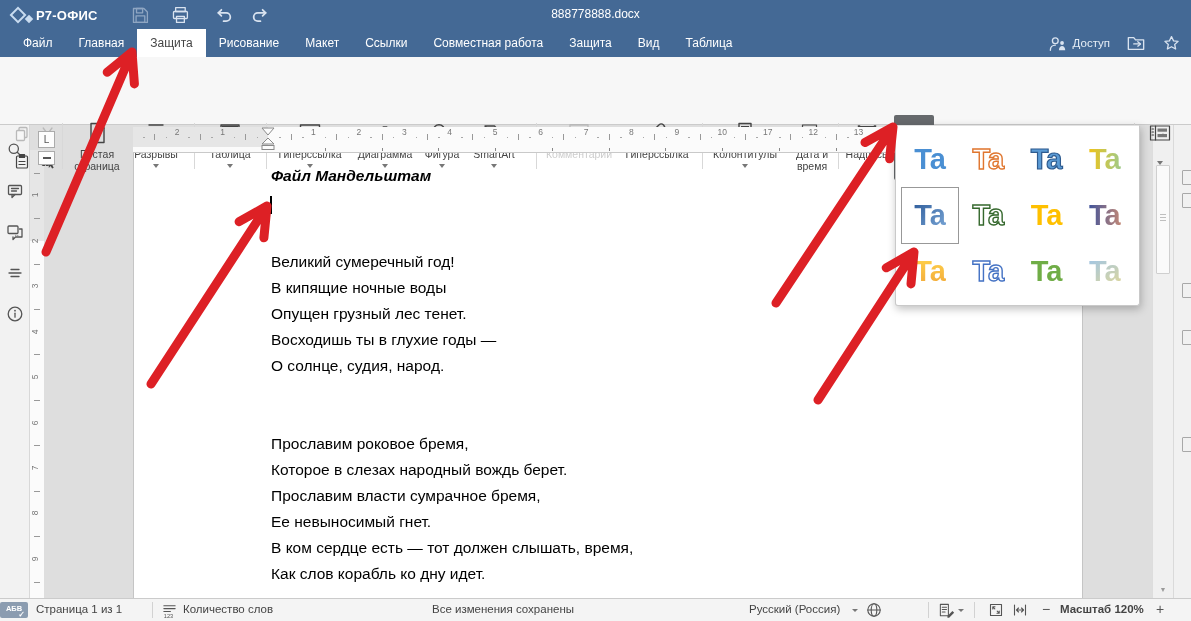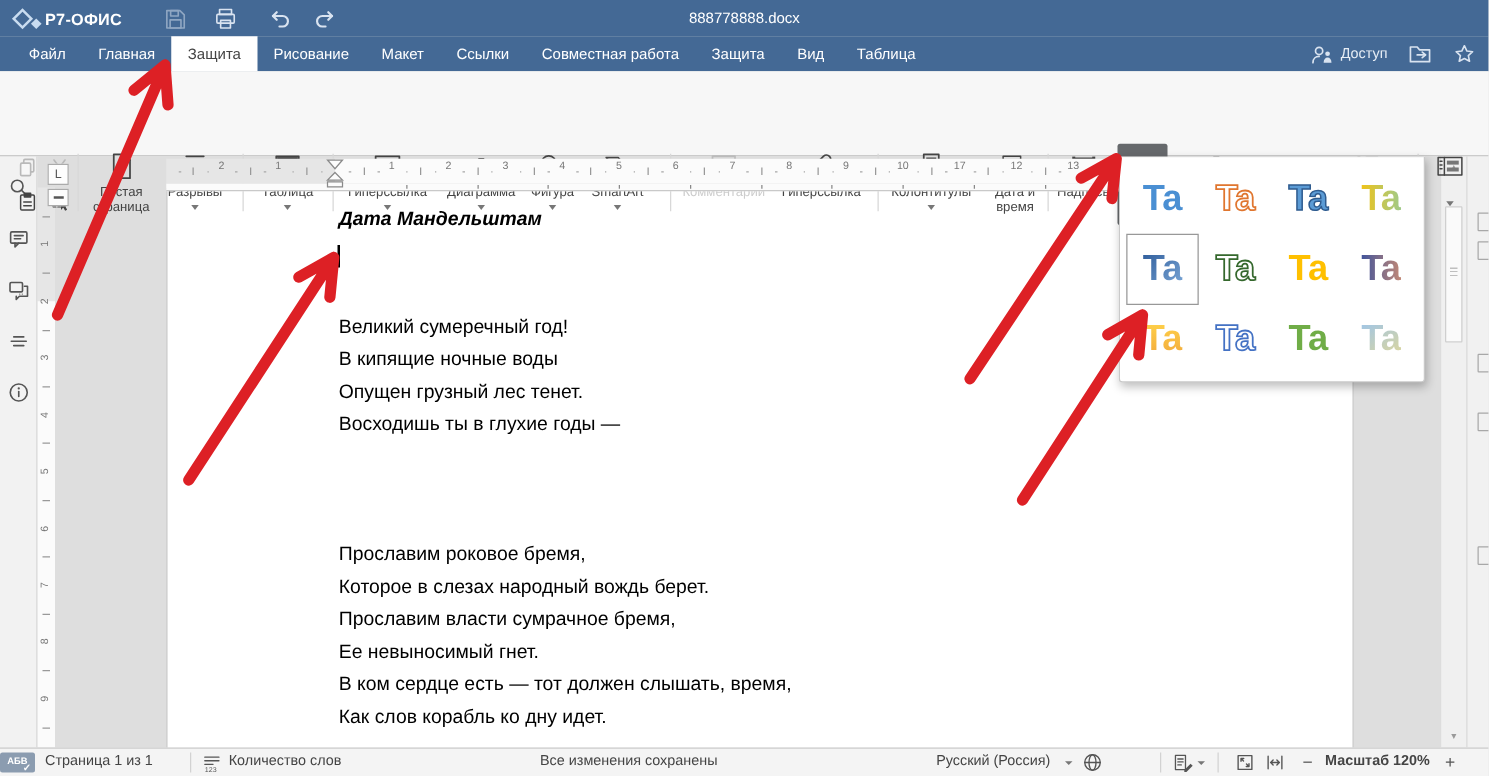--- a/index.html
+++ b/index.html
@@ -574,27 +574,28 @@
       <div class="vtick" style="left: 4px; top: 295.295px; width: 6px; height: 1px;"></div>
       <div class="vnum" style="left: 3px; top: 313.01px; transform: rotate(-90deg);">7</div>
       <div class="vtick" style="left: 4px; top: 340.725px; width: 6px; height: 1px;"></div>
       <div class="vnum" style="left: 3px; top: 358.44px; transform: rotate(-90deg);">8</div>
       <div class="vtick" style="left: 4px; top: 386.155px; width: 6px; height: 1px;"></div>
       <div class="vnum" style="left: 3px; top: 403.87px; transform: rotate(-90deg);">9</div>
       <div class="vtick" style="left: 4px; top: 431.585px; width: 6px; height: 1px;"></div>
     </div>
 
   <div class="page">
-    <div class="doc-heading">Дата Мандельштам</div>
+    <div class="doc-heading">Файл Мандельштам</div>
     <div class="cursor"></div>
     <div class="stanza s1">
       <div>Великий сумеречный год!</div>
       <div>В кипящие ночные воды</div>
       <div>Опущен грузный лес тенет.</div>
       <div>Восходишь ты в глухие годы —</div>
+      <div>О солнце, судия, народ.</div>
     </div>
     <div class="stanza s2">
       <div>Прославим роковое бремя,</div>
       <div>Которое в слезах народный вождь берет.</div>
       <div>Прославим власти сумрачное бремя,</div>
       <div>Ее невыносимый гнет.</div>
       <div>В ком сердце есть — тот должен слышать, время,</div>
       <div>Как слов корабль ко дну идет.</div>
     </div>
   </div>

